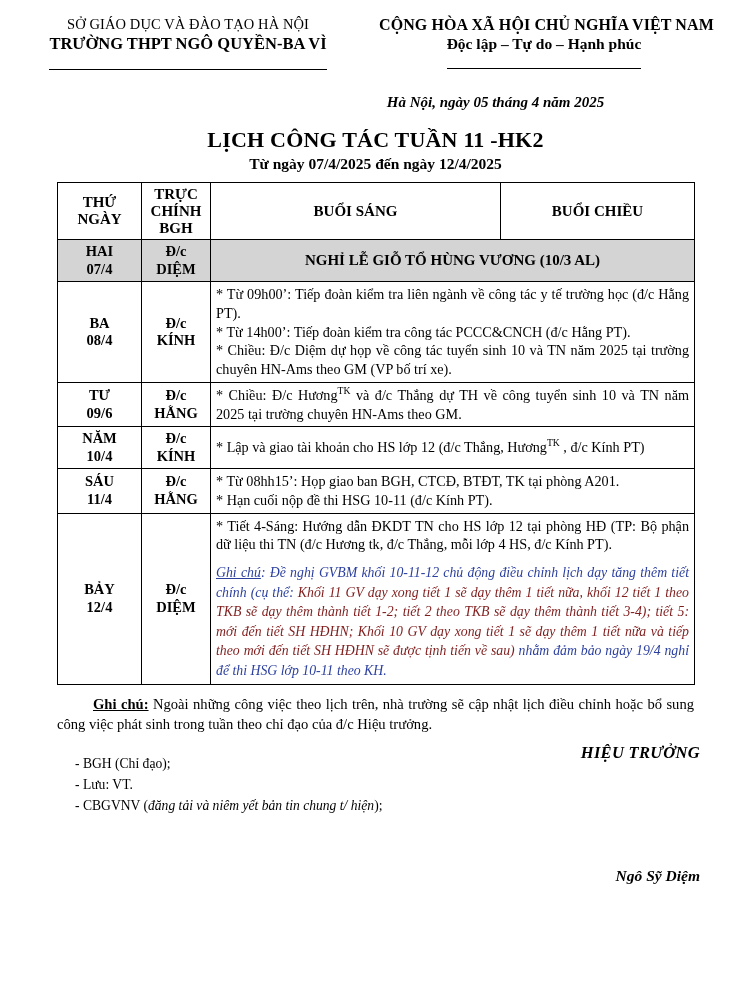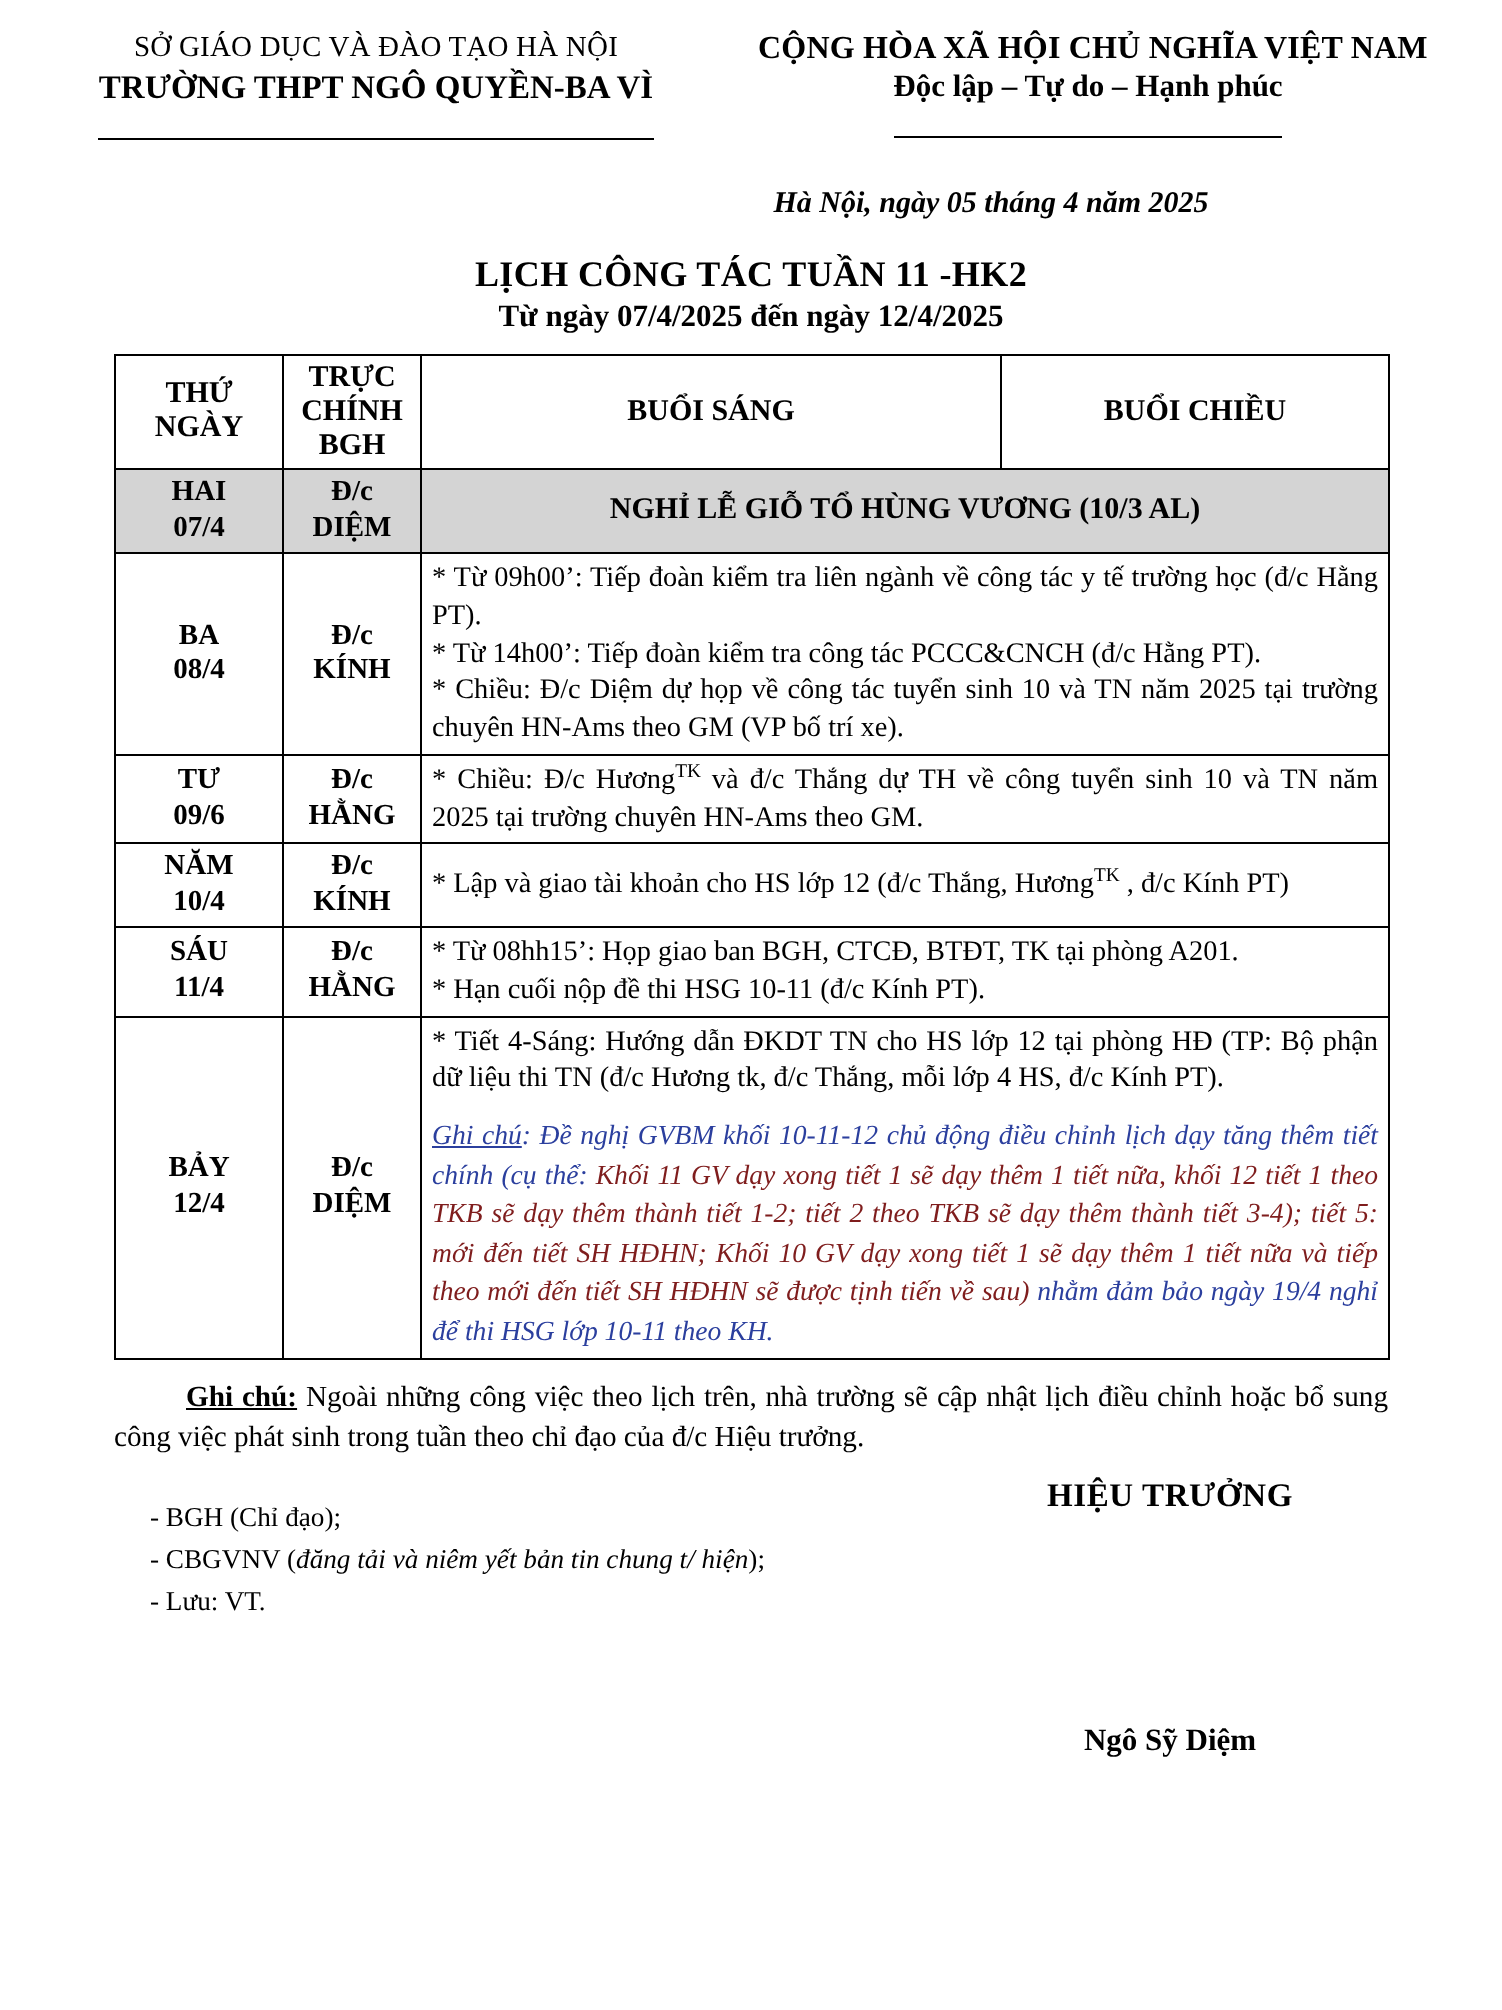--- a/index.html
+++ b/index.html
@@ -63,21 +63,21 @@
     padding-right: 60px;
     padding-left: 300px;
   }
 
   
   .title-block {
     text-align: center;
     margin-top: 16px;
   }
   .doc-title {
-    font-size: 18px;
+    font-size: 22px;
     font-weight: bold;
     letter-spacing: .2px;
   }
   .doc-subtitle {
     font-size: 15.5px;
     font-weight: bold;
     margin-top: 2px;
   }
 
   
@@ -172,21 +172,22 @@
     text-decoration: underline;
     margin-bottom: 5px;
   }
   .recipients .it { font-style: italic; }
 
   .sign-block {
     position: absolute;
     left: 470px;
     top: 8px;
     width: 230px;
-    text-align: center;
+    text-align: right;
+    font-style: italic;
   }
   .sign-title {
     font-size: 16.5px;
     font-weight: bold;
     letter-spacing: .3px;
   }
   .sign-name {
     font-size: 15.5px;
     font-weight: bold;
     margin-top: 104px;
@@ -324,24 +325,24 @@
   </div>
 
   <div class="foot-note">
     <span class="lead"></span><b class="u">Ghi chú:</b><span> Ngoài những công việc theo lịch trên, nhà trường sẽ cập nhật lịch điều chỉnh hoặc bổ sung công việc phát sinh trong tuần theo chỉ đạo của đ/c Hiệu trưởng.</span>
   </div>
 
   <div class="bottom">
 
     <div class="recipients">
       <div>- BGH (Chỉ đạo);</div>
+      <div>- Lưu: VT.</div>
       <div>
         <span>- CBGVNV (</span><span class="it">đăng tải và niêm yết bản tin chung t/ hiện</span><span>);</span>
       </div>
-      <div>- Lưu: VT.</div>
     </div>
 
     <div class="sign-block">
       <div class="sign-title">HIỆU TRƯỞNG</div>
       <div class="sign-name">Ngô Sỹ Diệm</div>
     </div>
 
   </div>
 </div>
 

